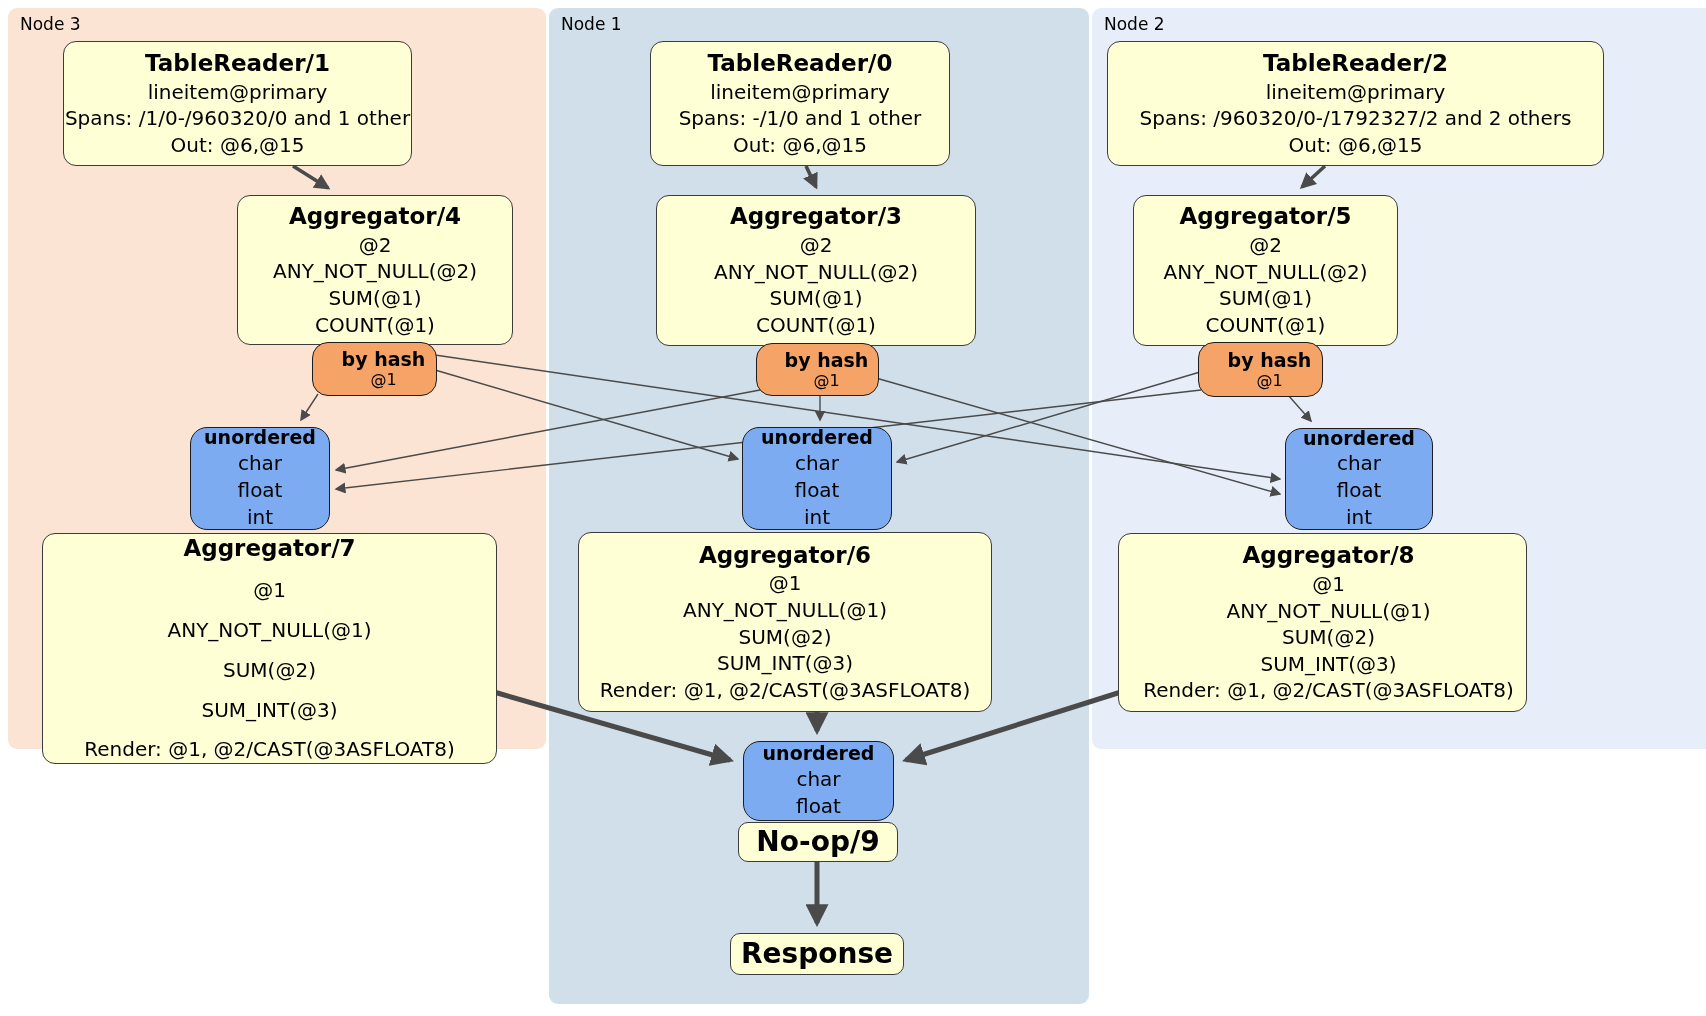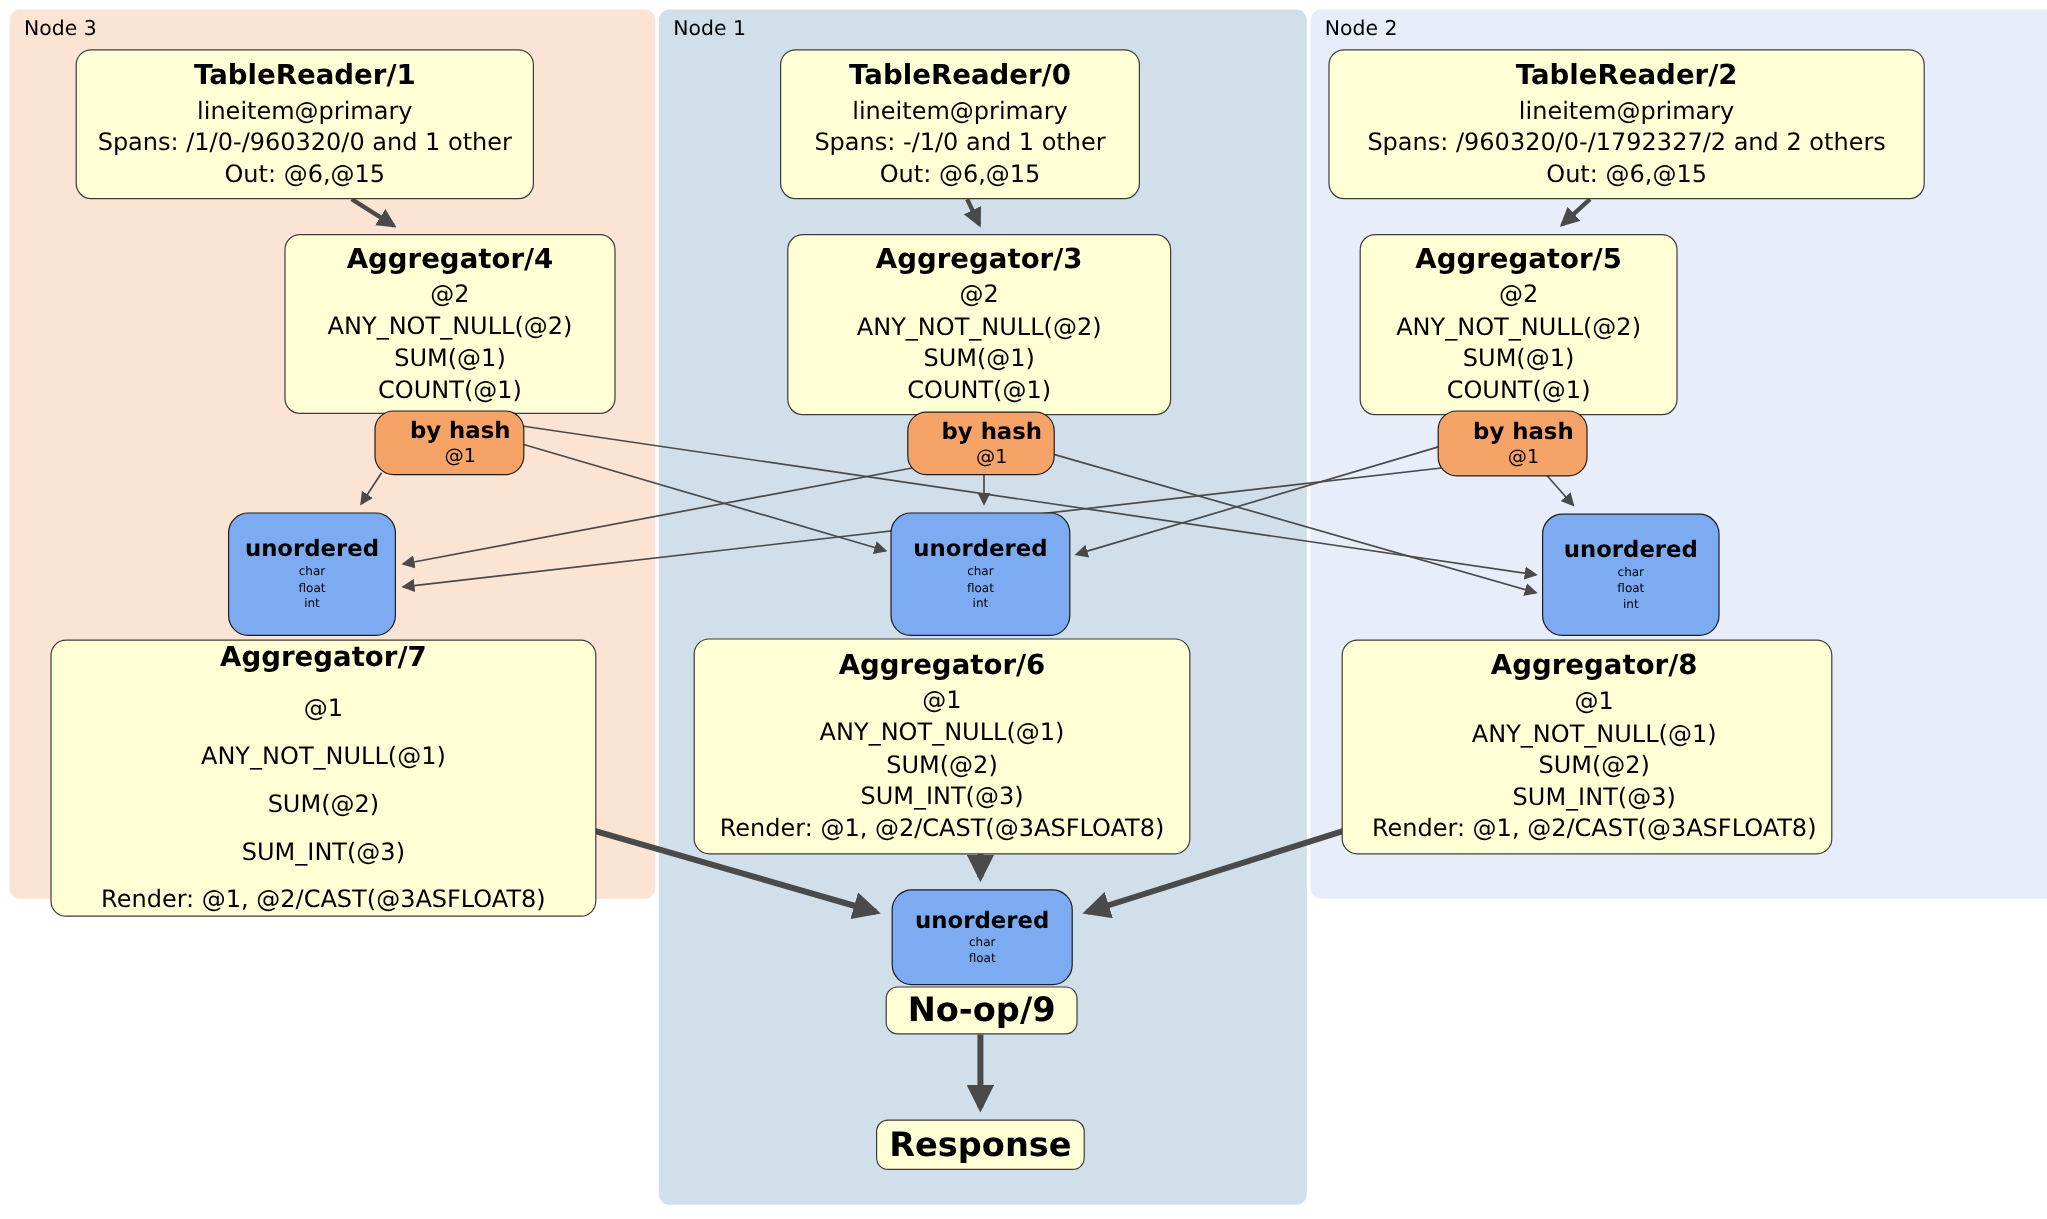--- a/index.html
+++ b/index.html
@@ -24,21 +24,21 @@
     text-align:center;z-index:4;box-sizing:border-box;white-space:nowrap;padding-left:18px;
   }
   .router .title{font-weight:bold;font-size:19px;line-height:1.2;}
   .router .sub{font-size:16px;line-height:1.15;}
   .sync{
     position:absolute;background:#7cabf2;border:1.7px solid #1d1d1d;border-radius:17px;
     display:flex;flex-direction:column;align-items:center;justify-content:center;
     text-align:center;z-index:4;box-sizing:border-box;white-space:nowrap;
   }
   .sync .title{font-weight:bold;font-size:19px;line-height:1.25;text-align:center;}
-  .sync .item{font-size:10px;line-height:1.35;}
+  .sync .item{font-size:20px;line-height:1.35;}
   .small-proc .title{font-size:28px;}
 </style>
 </head>
 <body>
 
 <div id="canvas">
 
   <div class="region" style="left:8px;top:8px;width:538px;height:741px;background:#fce4d4;">
     <div class="region-label">Node 3</div>
   </div>
@@ -75,21 +75,21 @@
     <path d="M1288,395 L1311,421" stroke="#4a4a4a" stroke-width="1.4" fill="none" marker-end="url(#ah-s)"></path>
     <path d="M1201,390 L336,489" stroke="#4a4a4a" stroke-width="1.4" fill="none" marker-end="url(#ah-s)"></path>
     <path d="M1200,372 L897,462" stroke="#4a4a4a" stroke-width="1.4" fill="none" marker-end="url(#ah-s)"></path>
 
     <path d="M494,692 L730,760" stroke="#4a4a4a" stroke-width="5" fill="none" marker-end="url(#ah-t)"></path>
     <path d="M1121,692 L906,760" stroke="#4a4a4a" stroke-width="5" fill="none" marker-end="url(#ah-t)"></path>
     <path d="M817,711 L817,731" stroke="#4a4a4a" stroke-width="5" fill="none" marker-end="url(#ah-t)"></path>
     <path d="M817,862 L817,923" stroke="#4a4a4a" stroke-width="5" fill="none" marker-end="url(#ah-t)"></path>
   </svg>
 
-  <div class="proc" style="left:63px;top:41px;width:382px;height:125px;">
+  <div class="proc" style="left:63px;top:41px;width:349px;height:125px;">
     <div class="title">TableReader/1</div>
     <div class="line">lineitem@primary</div>
     <div class="line">Spans: /1/0-/960320/0 and 1 other</div>
     <div class="line">Out: @6,@15</div>
   </div>
   <div class="proc" style="left:237px;top:195px;width:276px;height:150px;">
     <div class="title">Aggregator/4</div>
     <div class="line">@2</div>
     <div class="line">ANY_NOT_NULL(@2)</div>
     <div class="line">SUM(@1)</div>

